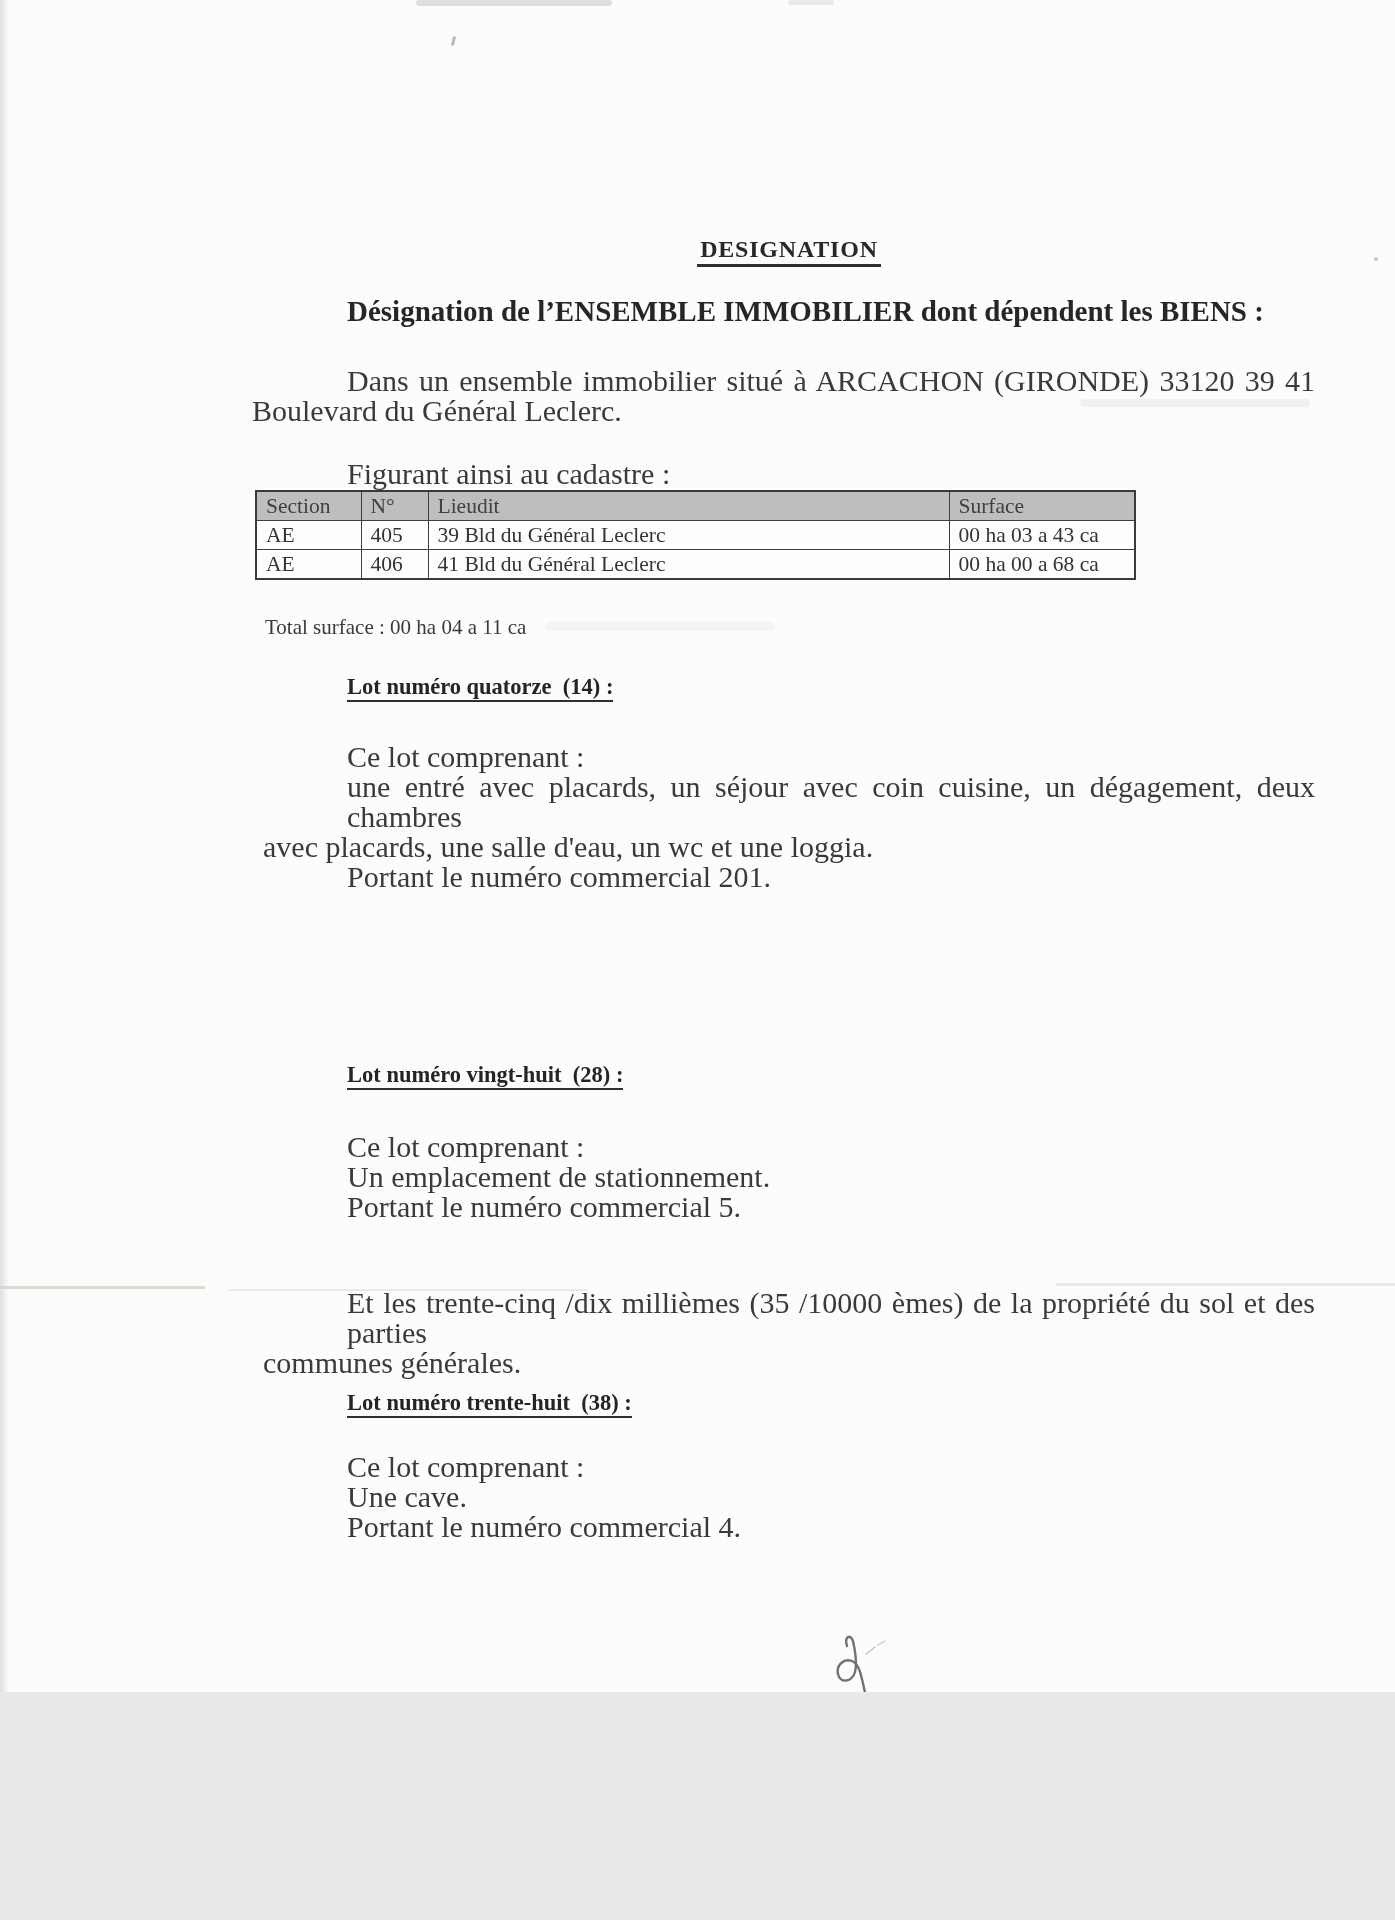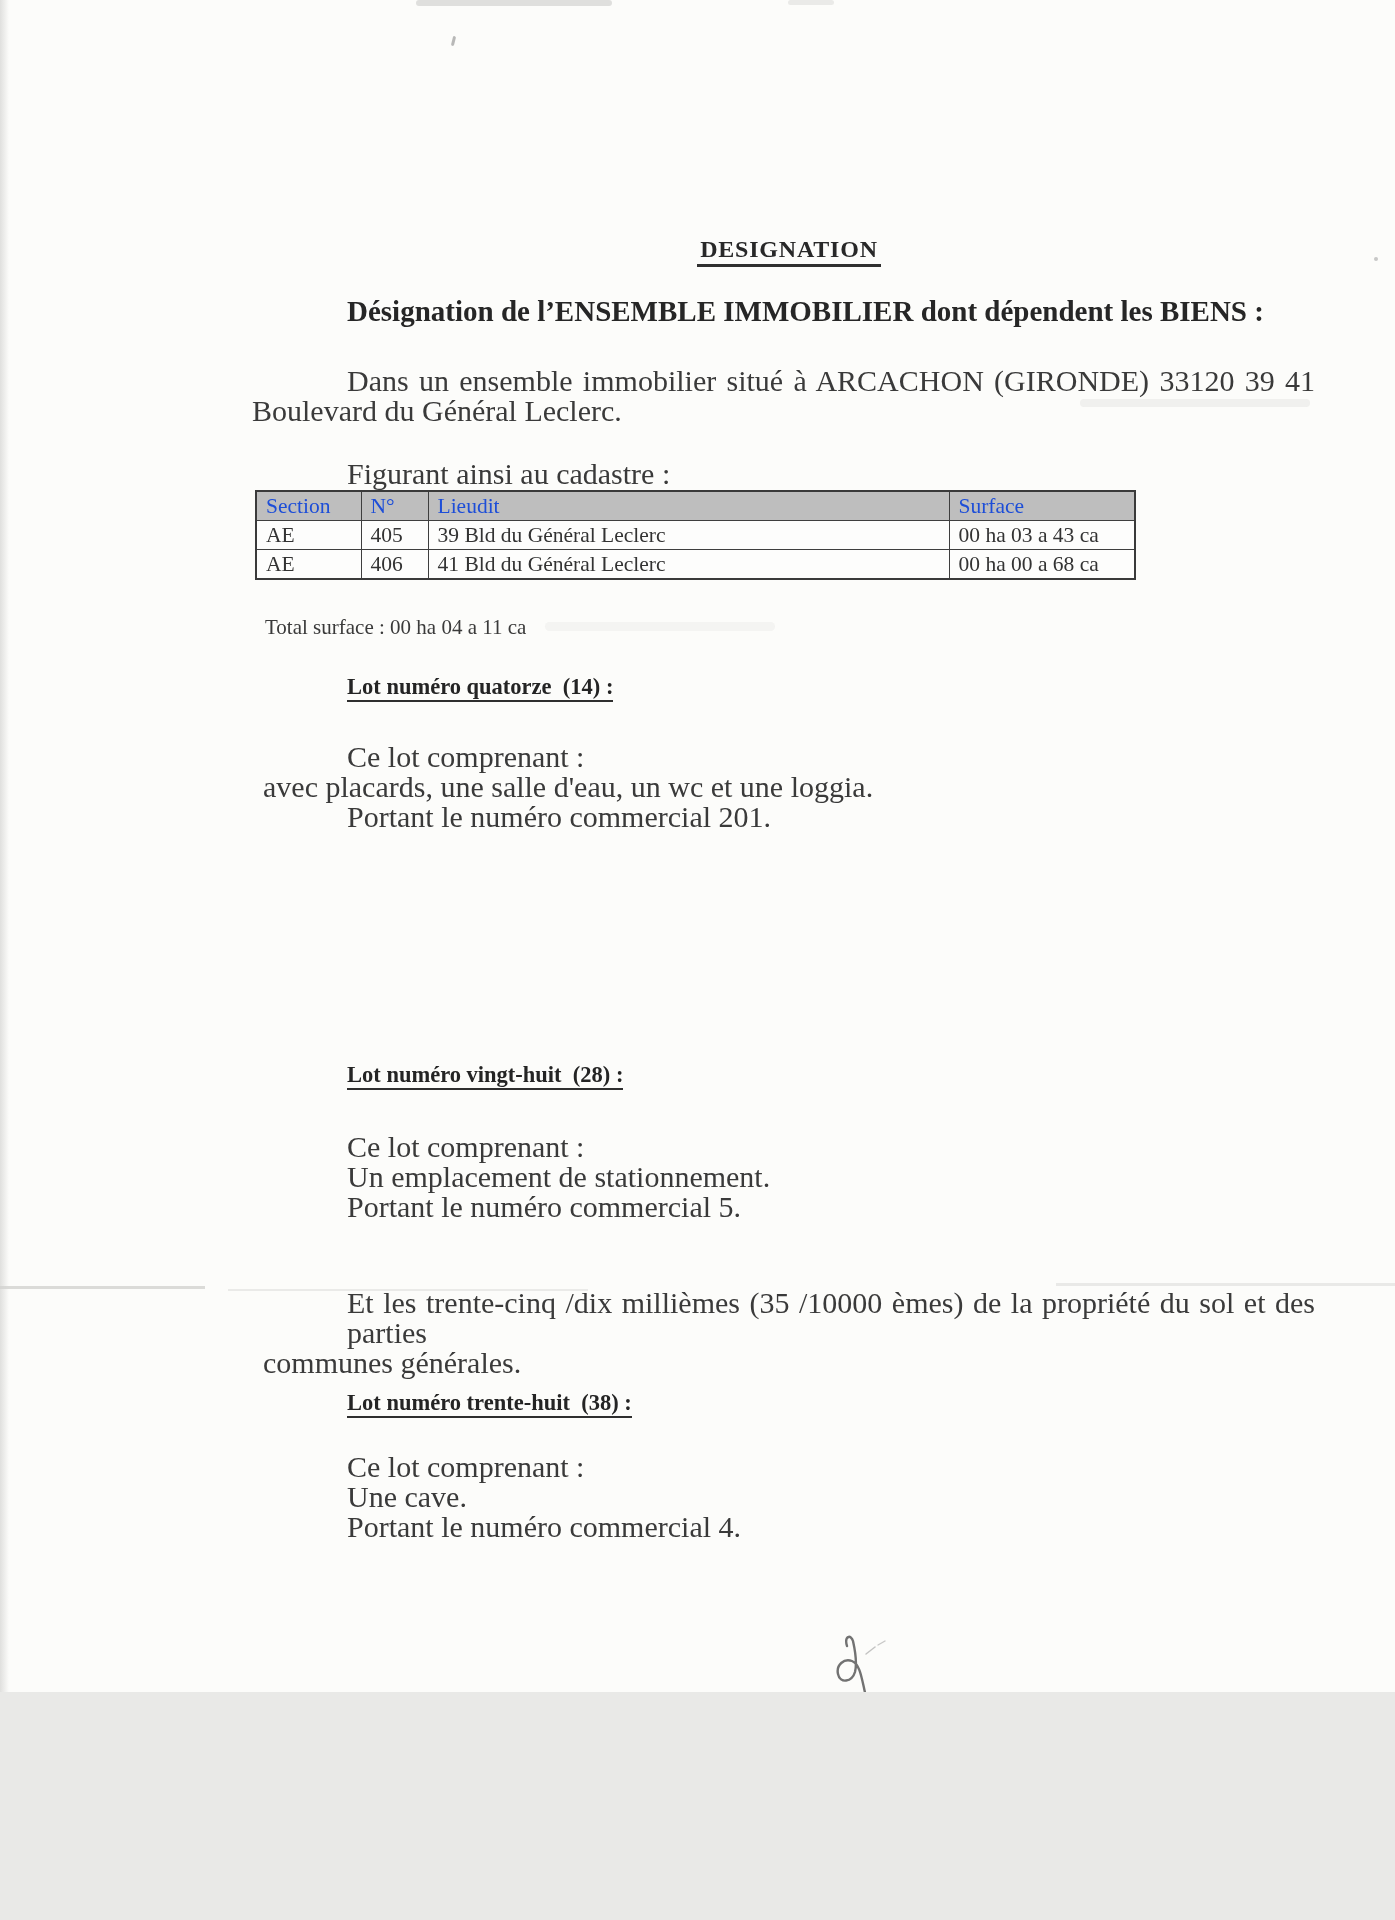--- a/index.html
+++ b/index.html
@@ -39,21 +39,21 @@
   table.cadastre th, table.cadastre td {
     border: 1.7px solid #3e3e3e;
     font-weight: normal;
     text-align: left;
     padding: 0 9px;
     height: 28px;
     line-height: 28px;
     overflow: hidden;
     white-space: nowrap;
   }
-  table.cadastre th { background: #bebebe; color: #1d4ed8; }
+  table.cadastre th { background: #bebebe; color: #404040; }
   .artifact { pointer-events: none; }
   .edge-shade {
     left: 0; top: 0; width: 9px; height: 1920px;
     background: linear-gradient(to right, rgba(150,150,148,0.28), rgba(150,150,148,0));
   }
 </style>
 </head>
 <body>
 
 <div class="page">
@@ -109,20 +109,21 @@
   </tbody>
     </table>
 
   <div class="abs t sm" style="left:265px;top:612px;">Total surface : 00 ha 04 a 11 ca</div>
 
   <div class="abs lot-heading" style="left:347px;top:674px;">
     <span>Lot numéro quatorze  (14) :</span>
   </div>
   <div class="abs t" style="left:263px;top:742px;width:1052px;">
     <div class="indent">Ce lot comprenant :</div>
+    <div class="indent just">une entré avec placards, un séjour avec coin cuisine, un dégagement, deux chambres</div>
     <div>avec placards, une salle d'eau, un wc et une loggia.</div>
     <div class="indent">Portant le numéro commercial 201.</div>
   </div>
   <div class="abs t" style="left:263px;top:962px;width:1052px;">
   </div>
 
   <div class="abs lot-heading" style="left:347px;top:1062px;">
     <span>Lot numéro vingt-huit  (28) :</span>
   </div>
   <div class="abs t" style="left:263px;top:1132px;width:1052px;">

